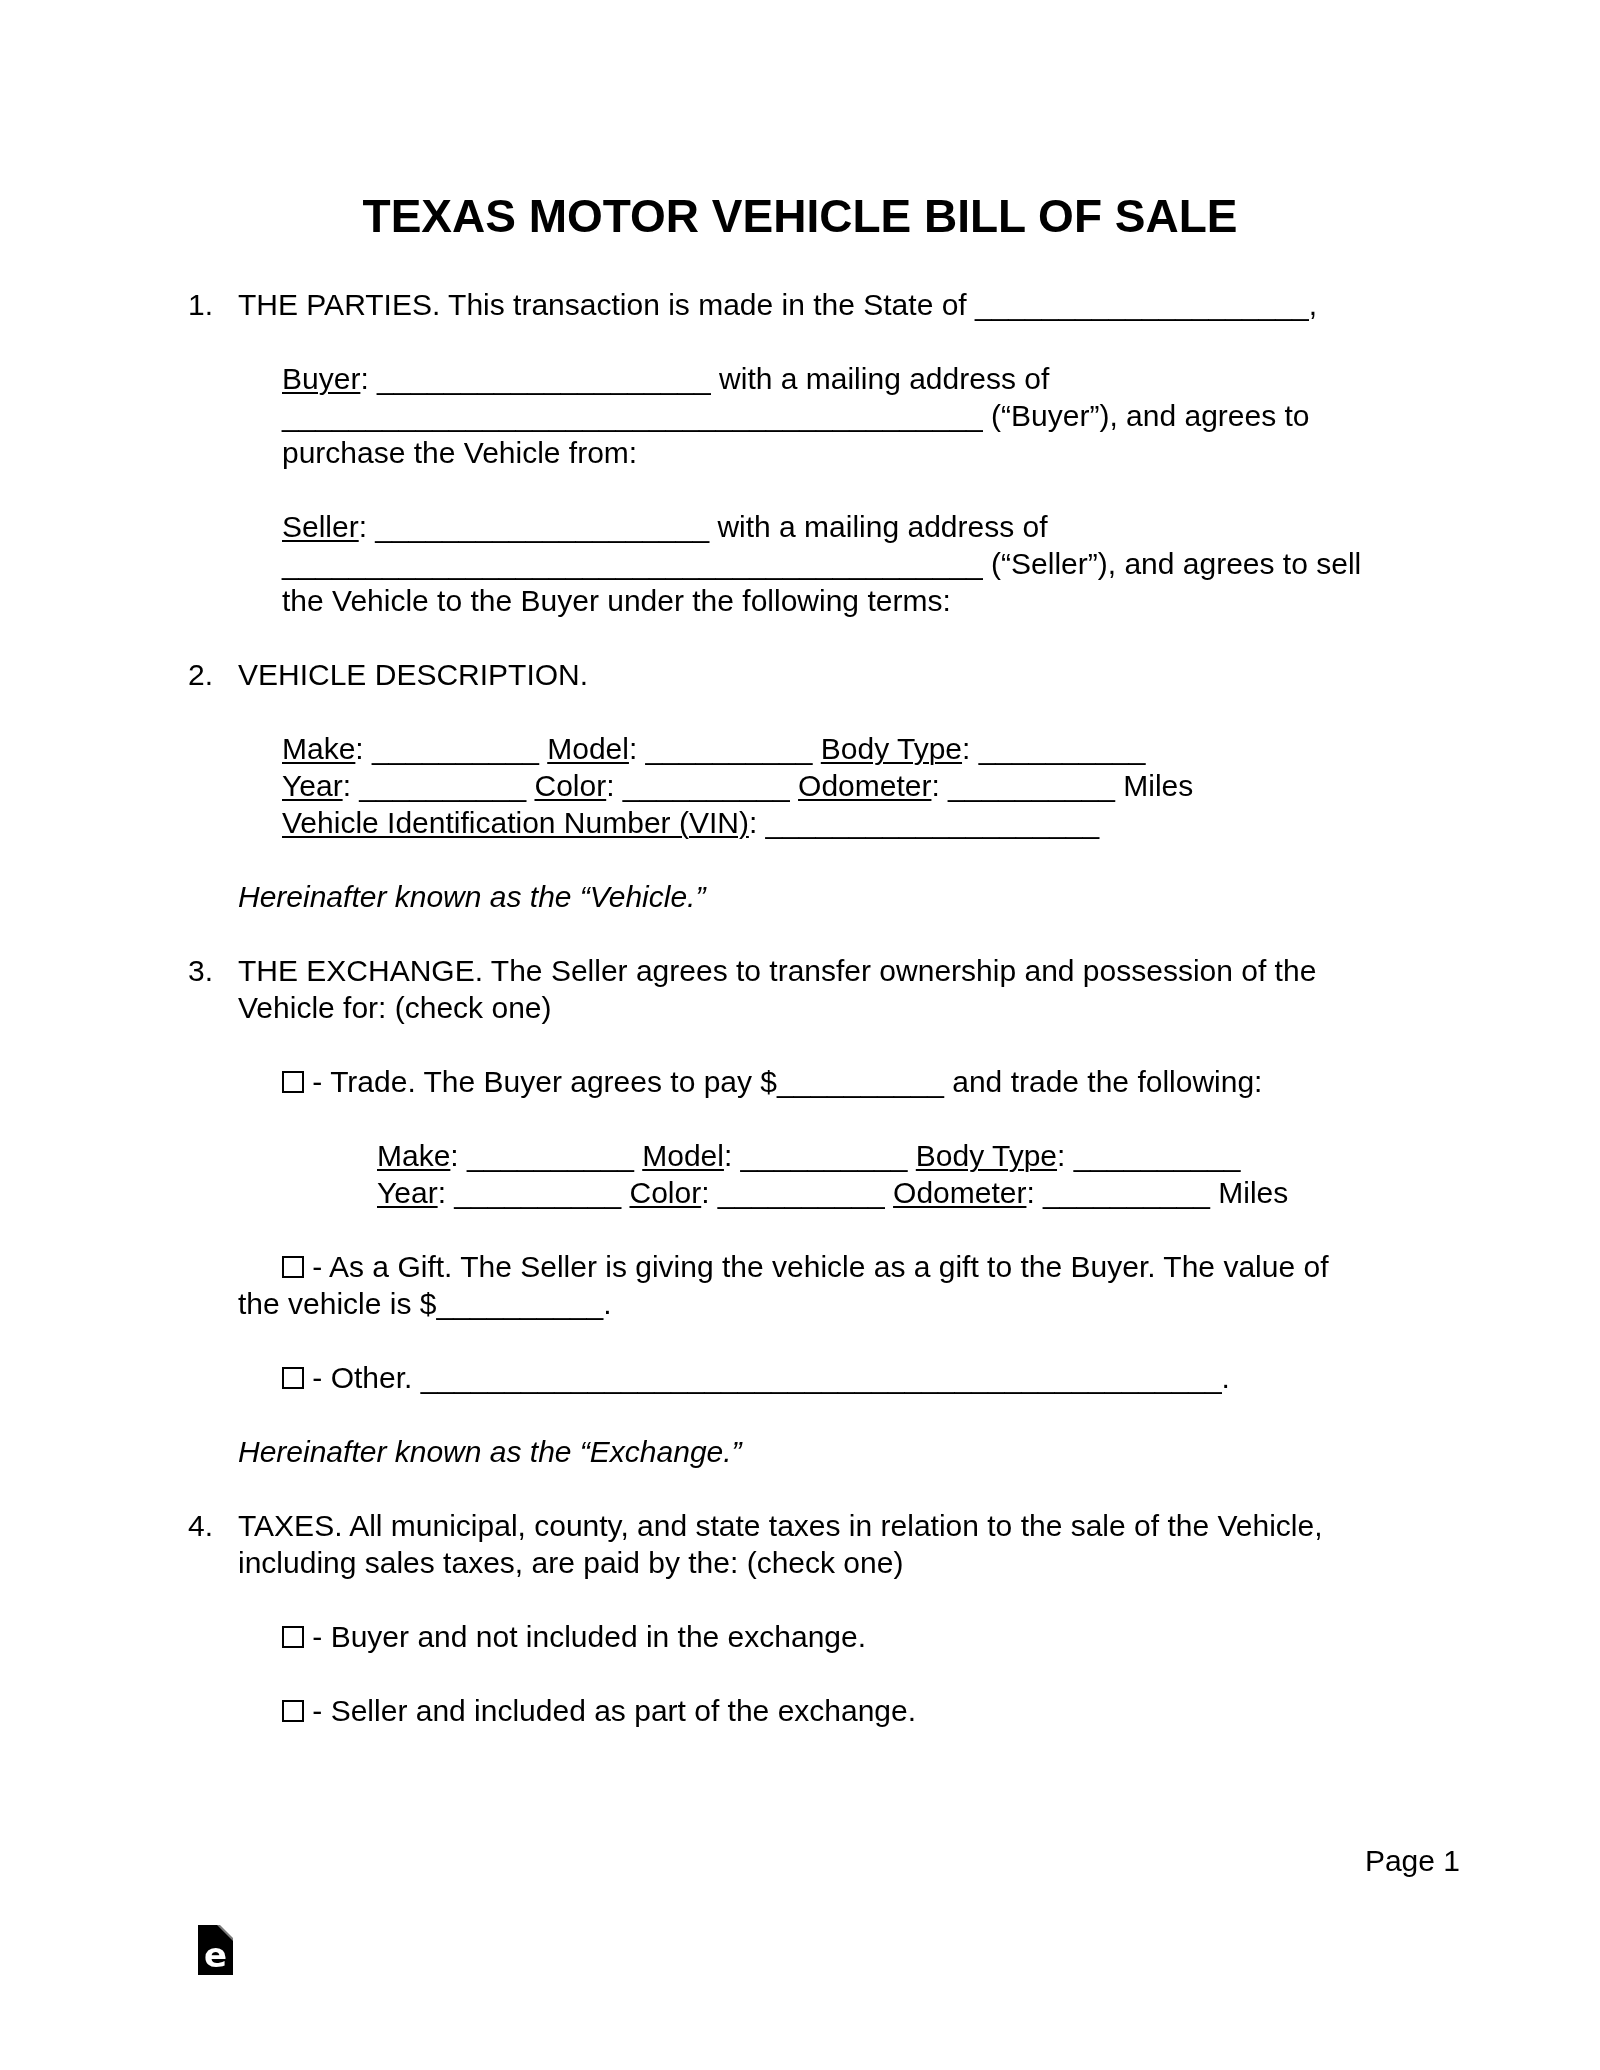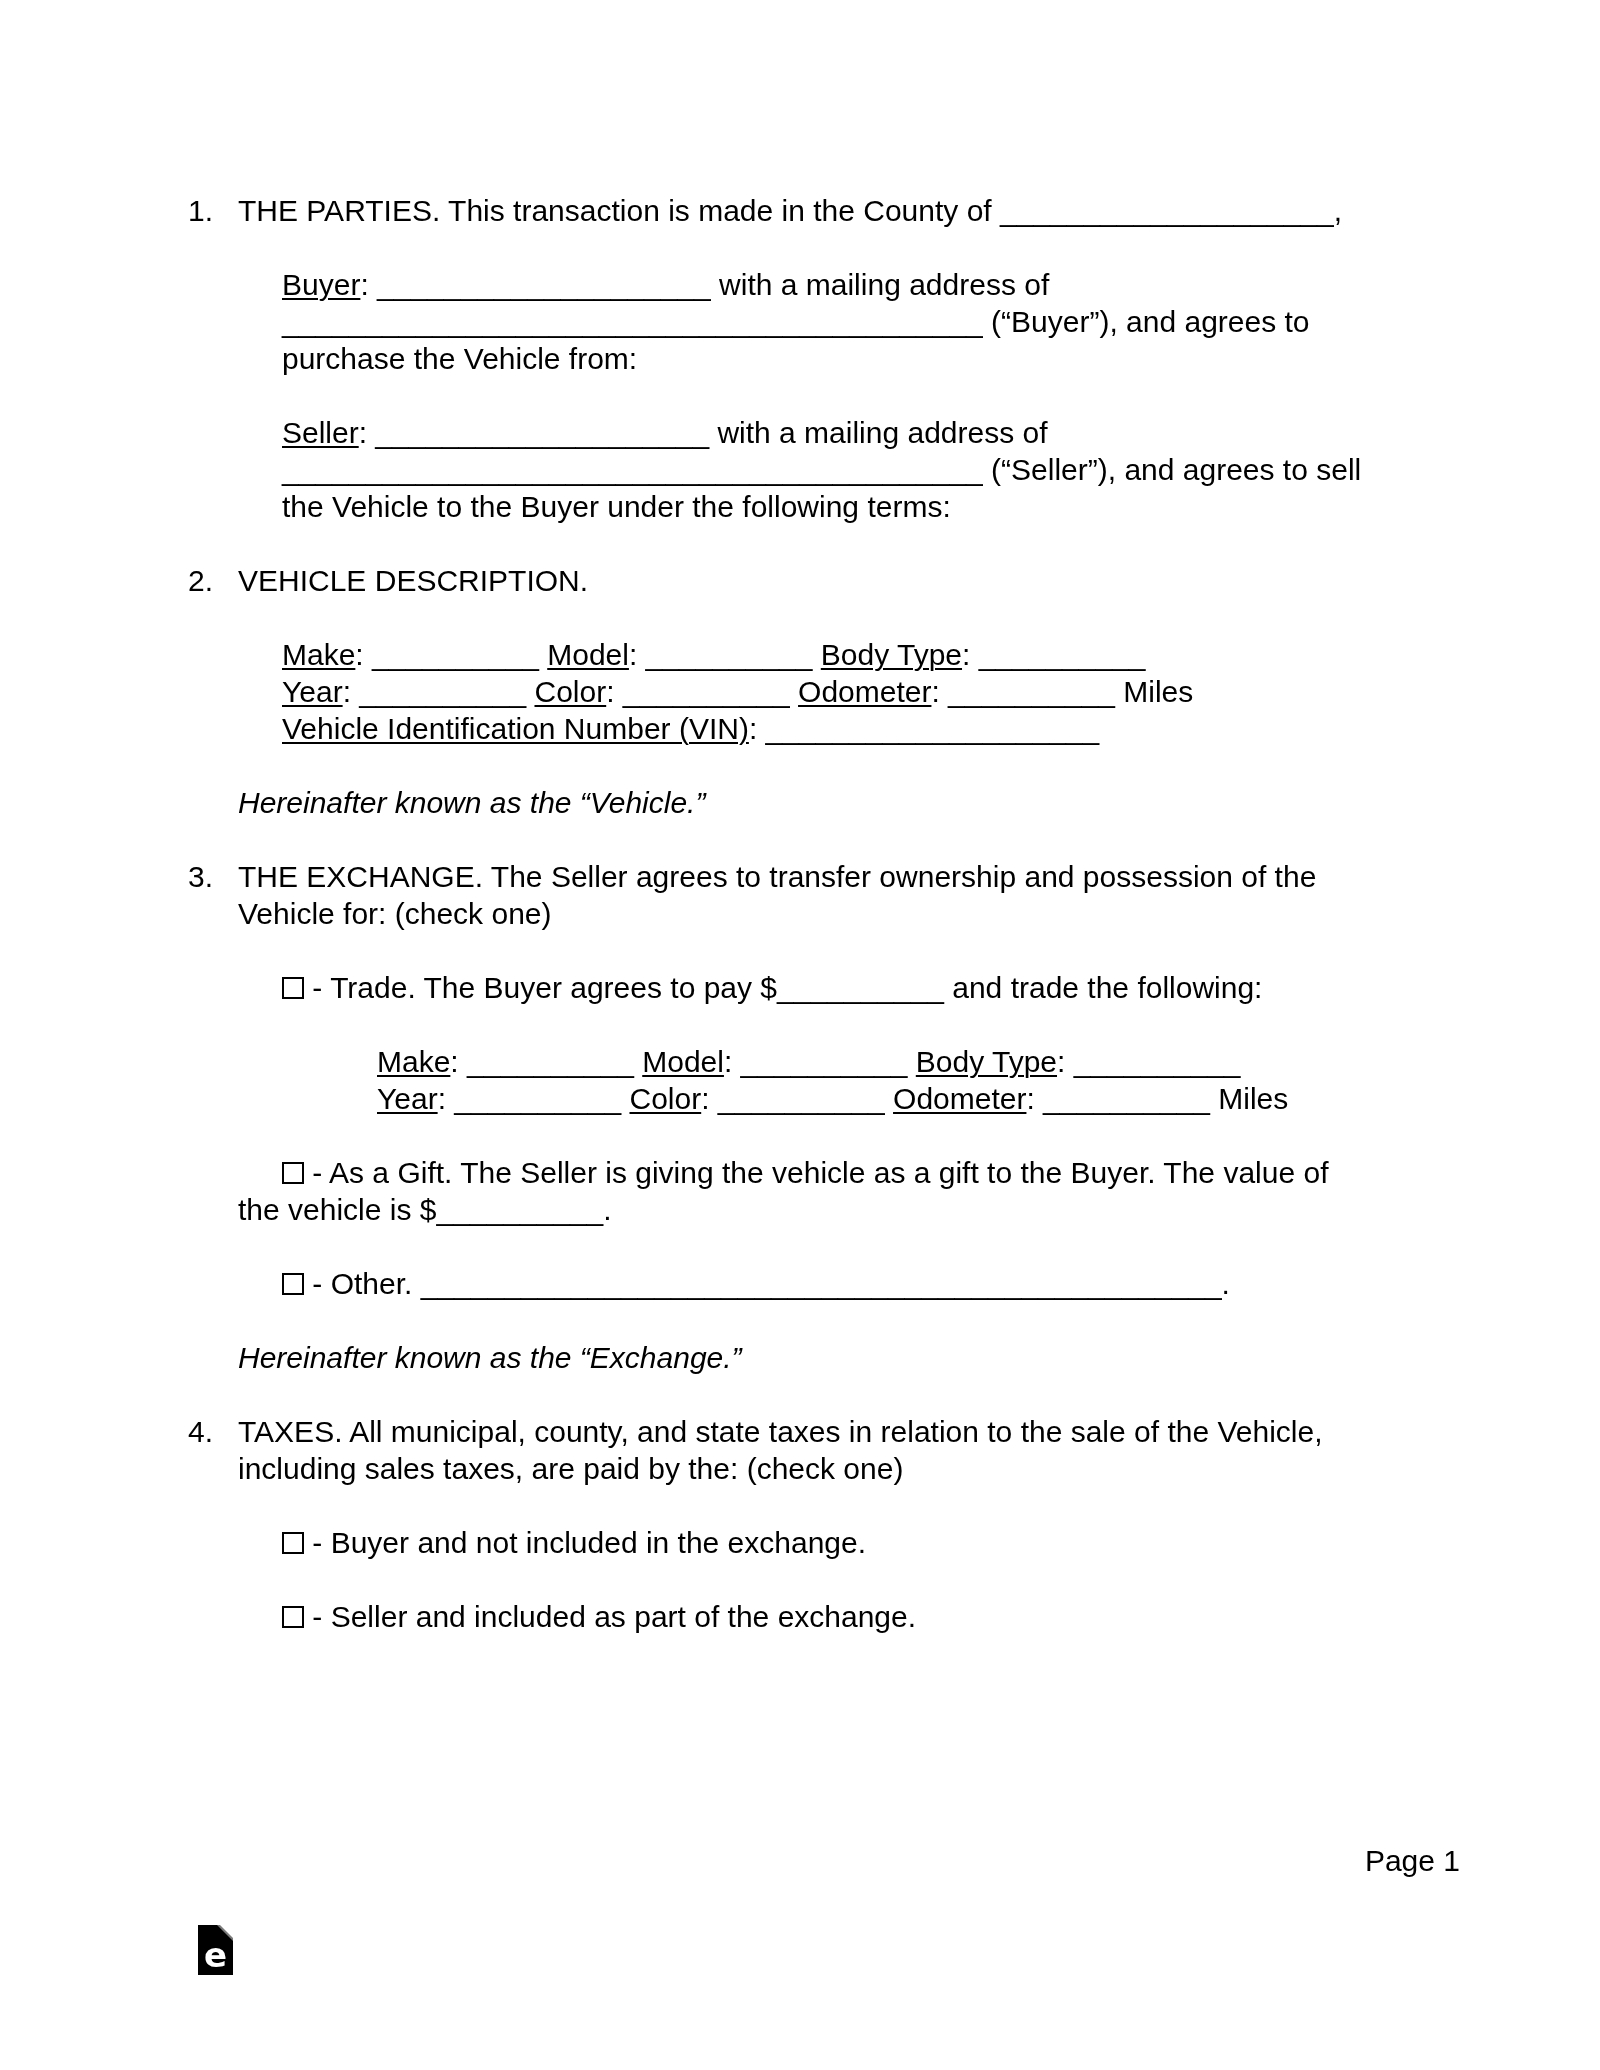--- a/index.html
+++ b/index.html
@@ -63,24 +63,25 @@
   .page-number{
     position:absolute;top:1846px;right:140px;
     font-size:30px;line-height:30px;
   }
 </style>
 </head>
 <body>
 
 <div class="page">
   <div class="content">
+    <div class="doc-title">TEXAS MOTOR VEHICLE BILL OF SALE</div>
     <div id="blocks">
         <div class="item">
           <span class="num">1.</span>
-          <div class="body"><span class="b">THE PARTIES</span><span>. This transaction is made in the County of ____________________,</span><br></div>
+          <div class="body"><span class="b">THE PARTIES</span><span>. This transaction is made in the State of ____________________,</span><br></div>
         </div>
         <div class="para ml94"><span class="u">Buyer</span><span>: ____________________ with a mailing address of</span><br><span>__________________________________________ (“Buyer”), and agrees to</span><br><span>purchase the Vehicle from:</span></div>
         <div class="para ml94"><span class="u">Seller</span><span>: ____________________ with a mailing address of</span><br><span>__________________________________________ (“Seller”), and agrees to sell</span><br><span>the Vehicle to the Buyer under the following terms:</span></div>
         <div class="item">
           <span class="num">2.</span>
           <div class="body"><span class="b">VEHICLE DESCRIPTION</span><span>.</span></div>
         </div>
         <div class="para ml94"><span class="u">Make</span><span>: __________ </span><span class="u">Model</span><span>: __________ </span><span class="u">Body Type</span><span>: __________</span><br><span class="u">Year</span><span>: __________ </span><span class="u">Color</span><span>: __________ </span><span class="u">Odometer</span><span>: __________ Miles</span><br><span class="u">Vehicle Identification Number (VIN)</span><span>: ____________________</span></div>
         <div class="para ml50"><span>Hereinafter known as the “Vehicle.”</span></div>
         <div class="item">

